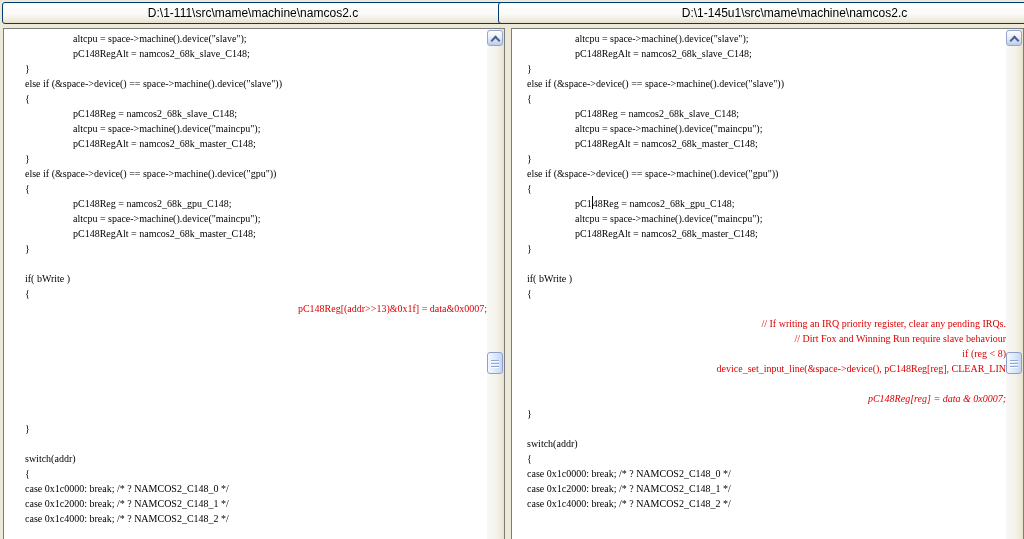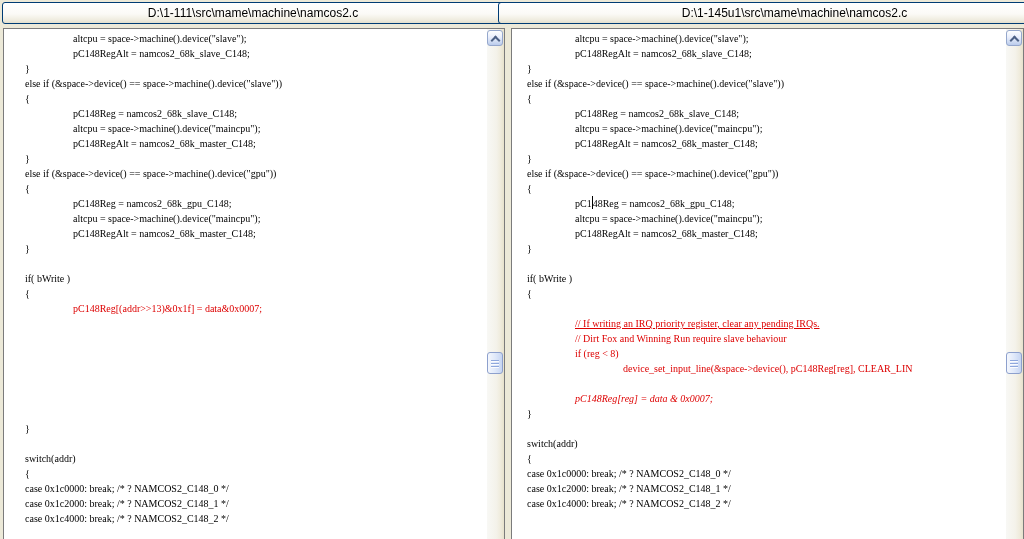--- a/index.html
+++ b/index.html
@@ -28,21 +28,21 @@
   .pane.right{left:511px;width:513px;}
 
   .code{
     position:absolute;left:0;top:0;bottom:0;right:17px;
     overflow:hidden;padding-top:2px;
     font-family:"Liberation Serif",serif;font-size:10px;line-height:15px;color:#000;
   }
   .pane.left .code{padding-left:21px;}
   .pane.right .code{padding-left:15px;}
   .code-line{height:15px;white-space:pre;}
-  .code-line.changed{color:var(--changed,#dd0000);}
+  .code-line.changed{color:var(--changed,#dd0000);text-align:right;}
   .caret{display:inline-block;width:1px;height:13px;background:#000;vertical-align:-2px;}
 
   
   .scrollbar{
     position:absolute;top:0;right:0;bottom:0;width:17px;
     background:linear-gradient(90deg,#f8f8f5 0%,#f4f2ea 55%,#efebdc 80%,#e7e2cc 100%);
   }
   .sb-btn{
     position:absolute;top:1px;left:0px;width:16px;height:16px;
     border:1px solid #95a7cc;border-radius:3px;box-sizing:border-box;
@@ -131,21 +131,21 @@
         <div class="code-line">else if (&amp;space-&gt;device() == space-&gt;machine().device("gpu"))</div>
         <div class="code-line">{</div>
         <div class="code-line" style="padding-left: 48px;"><span>pC1</span><span class="caret"></span><span>48Reg = namcos2_68k_gpu_C148;</span></div>
         <div class="code-line" style="padding-left: 48px;">altcpu = space-&gt;machine().device("maincpu");</div>
         <div class="code-line" style="padding-left: 48px;">pC148RegAlt = namcos2_68k_master_C148;</div>
         <div class="code-line">}</div>
         <div class="code-line"></div>
         <div class="code-line">if( bWrite )</div>
         <div class="code-line">{</div>
         <div class="code-line"></div>
-        <div class="code-line changed" style="padding-left: 48px; text-decoration: underline;">// If writing an IRQ priority register, clear any pending IRQs.</div>
+        <div class="code-line changed" style="padding-left: 48px;">// If writing an IRQ priority register, clear any pending IRQs.</div>
         <div class="code-line changed" style="padding-left: 48px;">// Dirt Fox and Winning Run require slave behaviour</div>
         <div class="code-line changed" style="padding-left: 48px;">if (reg &lt; 8)</div>
         <div class="code-line changed" style="padding-left: 96px;">device_set_input_line(&amp;space-&gt;device(), pC148Reg[reg], CLEAR_LIN</div>
         <div class="code-line"></div>
         <div class="code-line changed" style="padding-left: 48px; font-style: italic;">pC148Reg[reg] = data &amp; 0x0007;</div>
         <div class="code-line">}</div>
         <div class="code-line"></div>
         <div class="code-line">switch(addr)</div>
         <div class="code-line">{</div>
         <div class="code-line">case 0x1c0000: break; /* ? NAMCOS2_C148_0 */</div>

